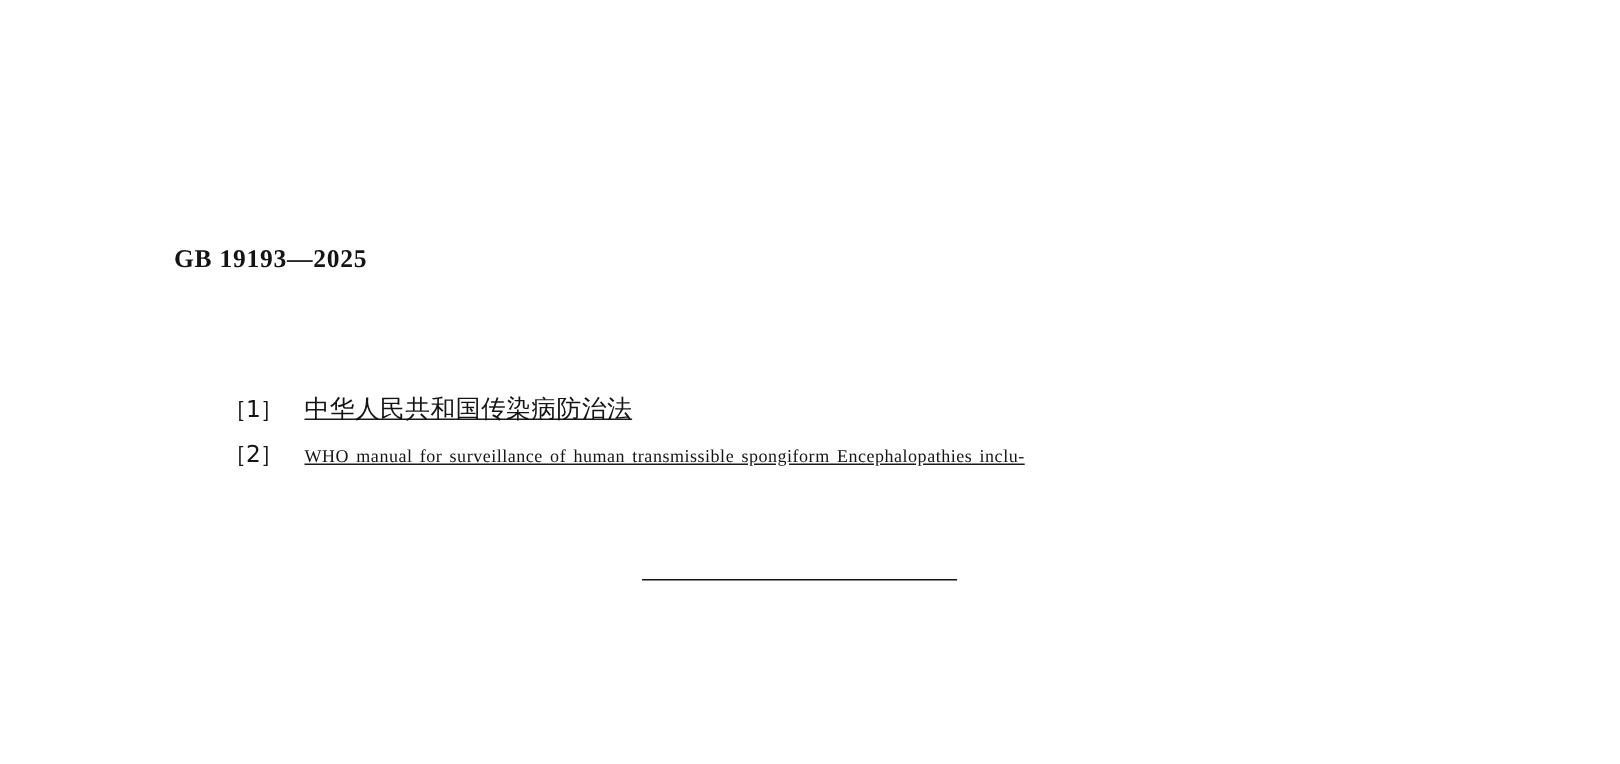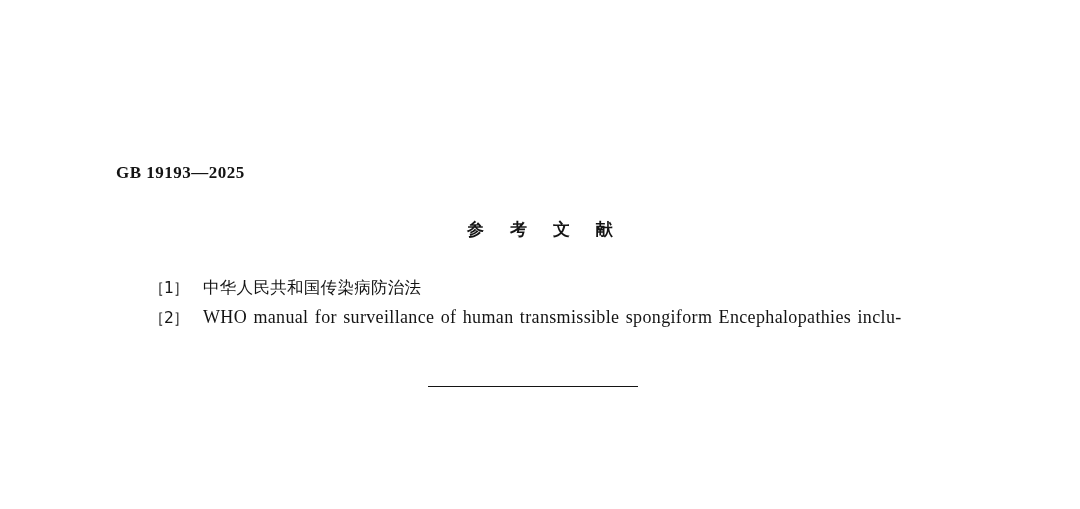--- a/index.html
+++ b/index.html
@@ -46,22 +46,23 @@
     font-size: 17px;
     font-weight: bold;
     letter-spacing: 10px;
     text-indent: 10px;
     color: #141414;
   }
   
   .ref-list {
     position: absolute;
     left: 116px;
-    top: 273px;
+    top: 258px;
     width: 846px;
+    text-decoration: underline;
   }
   .ref-item {
     font-family: "Liberation Serif", serif;
     font-size: 17.5px;
     line-height: 1.62;
     color: #141414;
     text-align: justify;
     margin-bottom: 1px;
   }
   .ref-item .marker {
@@ -72,21 +73,21 @@
     font-size: 15.5px;
     letter-spacing: -0.5px;
   }
   .ref-item .body-cn {
     font-family: "DejaVu Sans", sans-serif;
     font-size: 16.5px;
     letter-spacing: 0.3px;
   }
   .ref-item .body-en {
     font-family: "Liberation Serif", serif;
-    font-size: 18px;
+    font-size: 12px;
     letter-spacing: 0.35px;
     word-spacing: 1.5px;
     margin-top: 47px;
   }
   
   .end-rule {
     position: absolute;
     left: 428px;
     top: 386px;
     width: 210px;
@@ -94,21 +95,20 @@
     border-top: 1.6px solid #141414;
   }
 </style>
 </head>
 <body>
 
 <div class="page">
 
   <div class="std-number">GB 19193—2025</div>
 
-  <div class="section-title">参 考 文 献</div>
 
   <div class="ref-list">
 
     <div class="ref-item">
       <span class="marker">［1］</span><span class="body-cn">中华人民共和国传染病防治法</span>
     </div>
 
     <div class="ref-item">
       <span class="marker">［2］</span><span class="body-en">WHO manual for surveillance of human transmissible spongiform Encephalopathies inclu-</span>
     </div>

